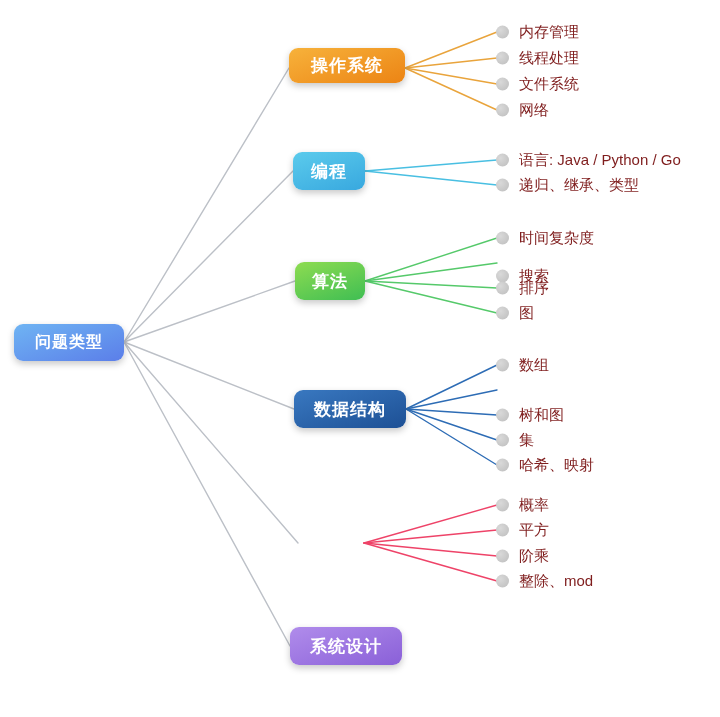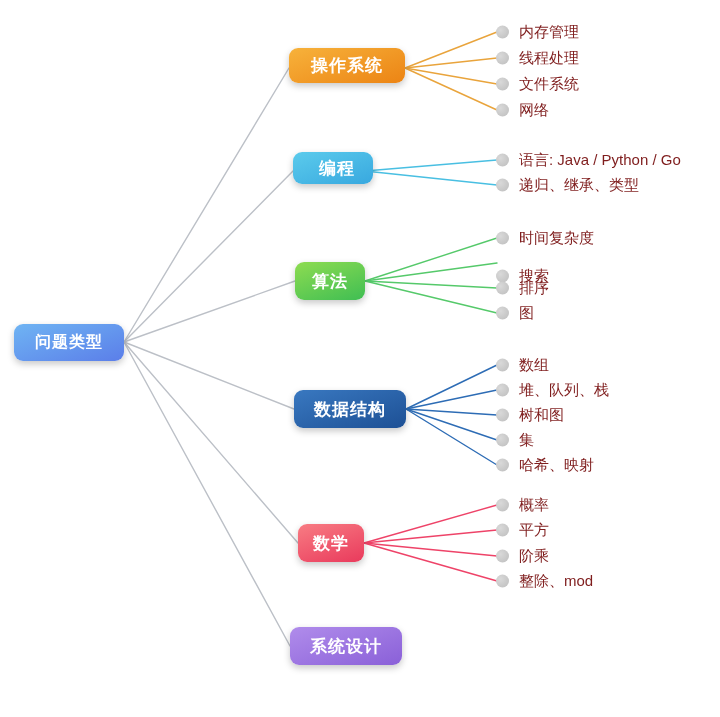--- a/index.html
+++ b/index.html
@@ -68,21 +68,21 @@
       <span class="txt">线程处理</span>
     </div>
     <div class="leaf" style="left: 496px; top: 84px; justify-content: space-between;">
       <span class="dot"></span>
       <span class="txt">文件系统</span>
     </div>
     <div class="leaf" style="left: 496px; top: 110px;">
       <span class="dot"></span>
       <span class="txt">网络</span>
     </div>
-    <div class="node branch" style="left: 293px; top: 152px; width: 72px; height: 32px; background: linear-gradient(160deg, rgb(91, 203, 236), rgb(56, 168, 223)); padding-left: 8px;">编程</div>
+    <div class="node branch" style="left: 293px; top: 152px; width: 72px; height: 38px; background: linear-gradient(160deg, rgb(91, 203, 236), rgb(56, 168, 223));">编程</div>
     <div class="leaf" style="left: 496px; top: 160px;">
       <span class="dot"></span>
       <span class="txt">语言: Java / Python / Go</span>
     </div>
     <div class="leaf" style="left: 496px; top: 185px;">
       <span class="dot"></span>
       <span class="txt">递归、继承、类型</span>
     </div>
     <div class="node branch" style="left: 295px; top: 262px; width: 70px; height: 38px; background: linear-gradient(160deg, rgb(142, 220, 81), rgb(63, 190, 83));">算法</div>
     <div class="leaf" style="left: 496px; top: 238px;">
@@ -99,37 +99,32 @@
     </div>
     <div class="leaf" style="left: 496px; top: 313px;">
       <span class="dot"></span>
       <span class="txt">图</span>
     </div>
     <div class="node branch" style="left: 294px; top: 390px; width: 112px; height: 38px; background: linear-gradient(160deg, rgb(57, 120, 192), rgb(29, 80, 149));">数据结构</div>
     <div class="leaf" style="left: 496px; top: 365px;">
       <span class="dot"></span>
       <span class="txt">数组</span>
     </div>
-    <div class="leaf" style="left: 496px; top: 390px;">
-      <span class="dot"></span>
-      <span class="txt">堆、队列、栈</span>
-    </div>
     <div class="leaf" style="left: 496px; top: 415px;">
       <span class="dot"></span>
       <span class="txt">树和图</span>
     </div>
     <div class="leaf" style="left: 496px; top: 440px;">
       <span class="dot"></span>
       <span class="txt">集</span>
     </div>
     <div class="leaf" style="left: 496px; top: 465px;">
       <span class="dot"></span>
       <span class="txt">哈希、映射</span>
     </div>
-    <div class="node branch" style="left: 298px; top: 524px; width: 66px; height: 38px; background: linear-gradient(160deg, rgb(248, 124, 131), rgb(233, 58, 92));">数学</div>
     <div class="leaf" style="left: 496px; top: 505px;">
       <span class="dot"></span>
       <span class="txt">概率</span>
     </div>
     <div class="leaf" style="left: 496px; top: 530px;">
       <span class="dot"></span>
       <span class="txt">平方</span>
     </div>
     <div class="leaf" style="left: 496px; top: 556px;">
       <span class="dot"></span>

